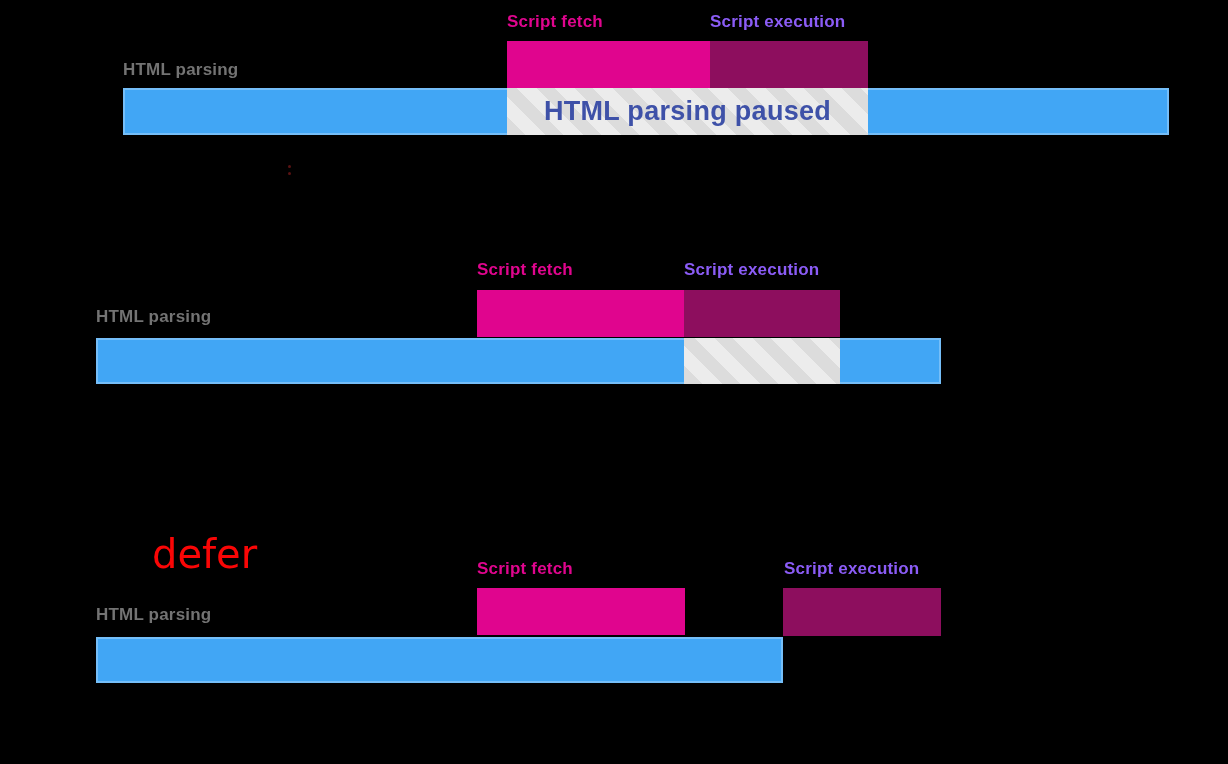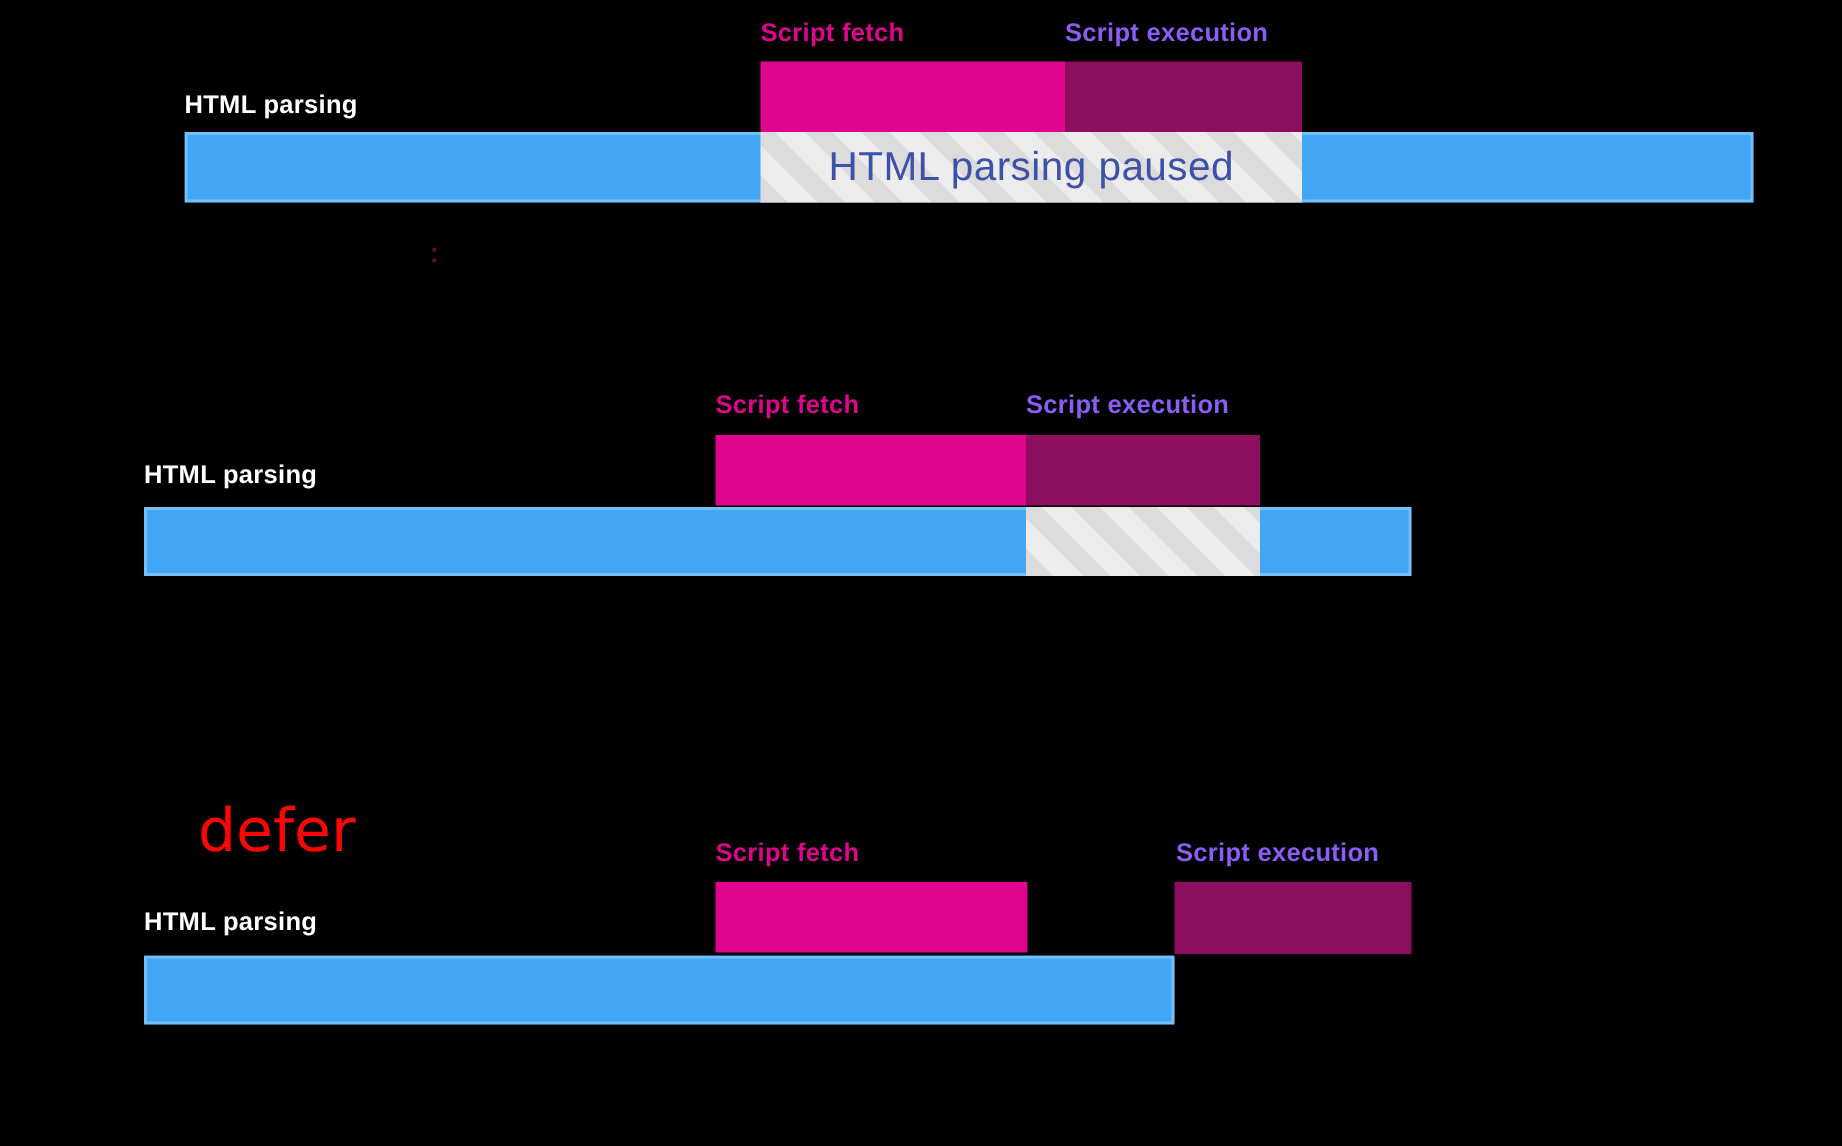--- a/index.html
+++ b/index.html
@@ -13,36 +13,36 @@
   .lbl{
     position:absolute;
     font-weight:bold;
     font-size:17px;
     line-height:18px;
     letter-spacing:.2px;
     white-space:nowrap;
   }
   .lbl-fetch{color:#e0058e;}
   .lbl-exec{color:#8b5cf6;}
-  .lbl-parsing{color:#ffffff;}
+  .lbl-parsing{color:#737373;}
   .bar{position:absolute;}
   .bar-fetch{background:#e0058e;}
   .bar-exec{background:#8d0e5e;}
   .bar-parsing{
     background:#41a6f5;
     box-shadow:inset 0 0 0 2px rgba(255,255,255,.28);
   }
   .paused{
     position:absolute;
     background:repeating-linear-gradient(45deg,#dcdcdc 0 13px,#ececec 13px 27px);
     display:flex;align-items:center;justify-content:center;
   }
   .paused-text{
     color:#3e51a8;
-    font-weight:normal;
+    font-weight:bold;
     font-size:27px;
     letter-spacing:.3px;
     white-space:nowrap;
   }
   .keyword{
     position:absolute;
     color:#fa0606;
     font-family:"DejaVu Sans",sans-serif;
     font-size:40px;
     line-height:40px;
@@ -65,21 +65,21 @@
   
   .d2 .lbl-fetch   {left:477px;top:261px;}
   .d2 .lbl-exec    {left:684px;top:261px;}
   .d2 .bar-fetch   {left:477px;top:290px;width:207px;height:47px;}
   .d2 .bar-exec    {left:684px;top:290px;width:156px;height:47px;}
   .d2 .lbl-parsing {left:96px;top:308px;}
   .d2 .bar-parsing {left:96px;top:338px;width:845px;height:46px;}
   .d2 .paused      {left:684px;top:338px;width:156px;height:46px;}
 
   
-  .d3 .keyword     {left:132px;top:534px;}
+  .d3 .keyword     {left:152px;top:534px;}
   .d3 .lbl-fetch   {left:477px;top:560px;}
   .d3 .lbl-exec    {left:784px;top:560px;}
   .d3 .bar-fetch   {left:477px;top:588px;width:208px;height:47px;}
   .d3 .bar-exec    {left:783px;top:588px;width:158px;height:48px;}
   .d3 .lbl-parsing {left:96px;top:606px;}
   .d3 .bar-parsing {left:96px;top:637px;width:687px;height:46px;}
 
   .dot-a{left:288px;top:165px;}
   .dot-b{left:288px;top:172px;}
 </style>

